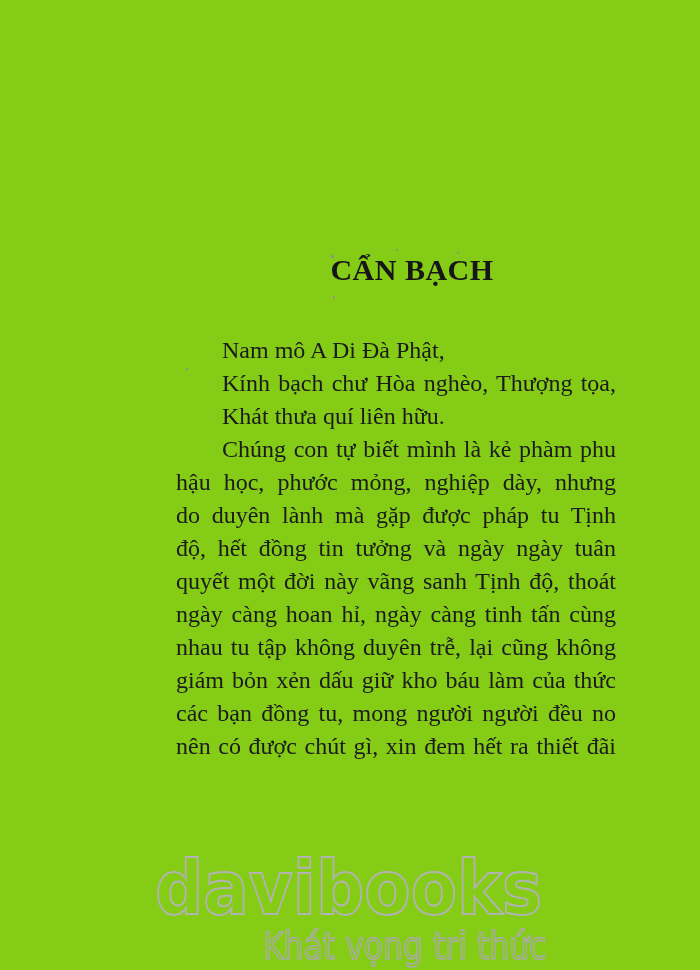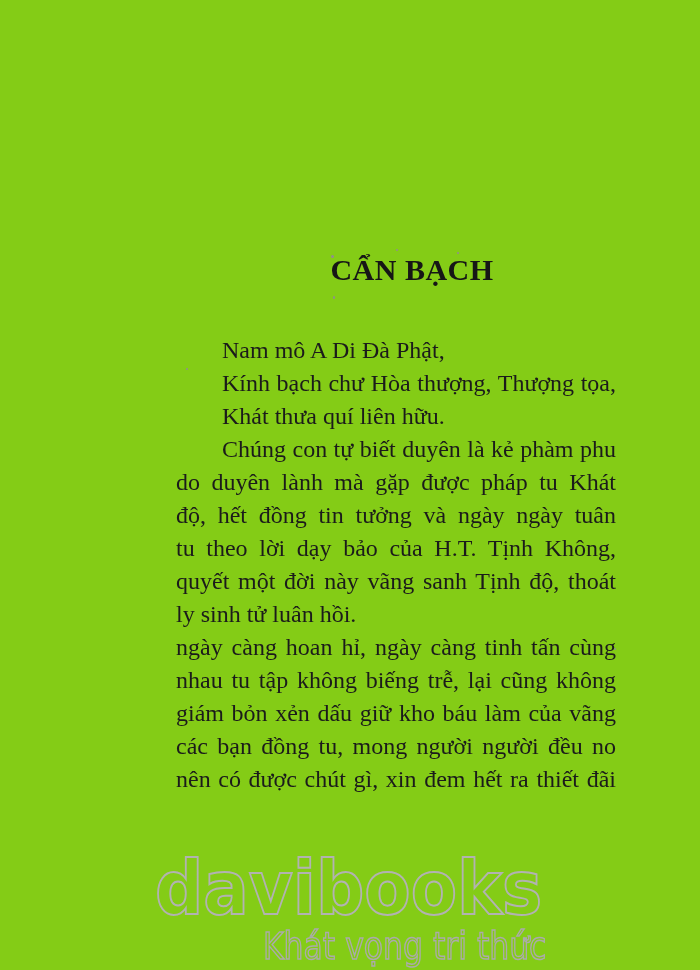--- a/index.html
+++ b/index.html
@@ -74,34 +74,33 @@
 <body>
 
 <div id="page">
 
   <div class="title">CẨN BẠCH</div>
 
   <div class="body-col">
 
     <div class="line indent">Nam mô A Di Đà Phật,</div>
 
-    <div class="line indent just">Kính bạch chư Hòa thượng, Thượng tọa,</div>
+    <div class="line indent just">Kính bạch chư Hòa nghèo, Thượng tọa,</div>
 
     <div class="line indent">Khát thưa quí liên hữu.</div>
 
-    <div class="line indent just">Chúng con tự biết duyên là kẻ phàm phu</div>
-    <div class="line just">do duyên lành mà gặp được pháp tu Khát</div>
+    <div class="line indent just">Chúng con tự biết mình là kẻ phàm phu</div>
+    <div class="line just">hậu học, phước mỏng, nghiệp dày, nhưng</div>
+    <div class="line just">do duyên lành mà gặp được pháp tu Tịnh</div>
     <div class="line just">độ, hết đồng tin tưởng và ngày ngày tuân</div>
-    <div class="line just">tu theo lời dạy bảo của H.T. Tịnh Không,</div>
     <div class="line just">quyết một đời này vãng sanh Tịnh độ, thoát</div>
-    <div class="line">ly sinh tử luân hồi.</div>
 
     <div class="line just">ngày càng hoan hỉ, ngày càng tinh tấn cùng</div>
-    <div class="line just">nhau tu tập không biếng trễ, lại cũng không</div>
-    <div class="line just">giám bỏn xẻn dấu giữ kho báu làm của vãng</div>
+    <div class="line just">nhau tu tập không duyên trễ, lại cũng không</div>
+    <div class="line just">giám bỏn xẻn dấu giữ kho báu làm của thức</div>
     <div class="line just">các bạn đồng tu, mong người người đều no</div>
     <div class="line just">nên có được chút gì, xin đem hết ra thiết đãi</div>
   </div>
 
   <div class="watermark wm-brand">davibooks</div>
 
   <div class="watermark wm-tagline">Khát vọng tri thức</div>
 
   <div class="speck" style="left:331px;top:255px;width:3px;height:3px;"></div>
   <div class="speck" style="left:396px;top:249px;width:2px;height:2px;"></div>

